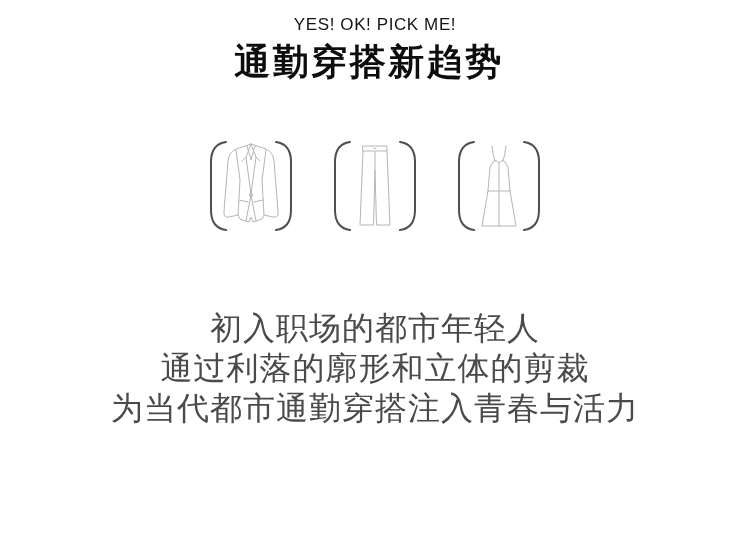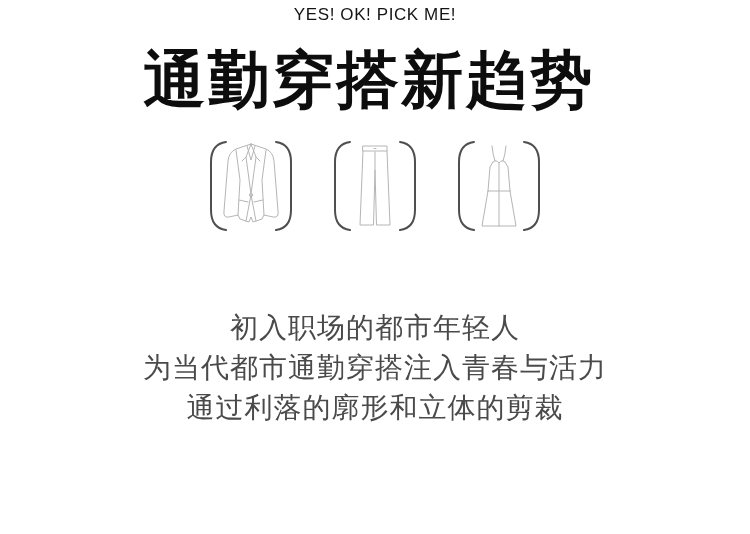--- a/index.html
+++ b/index.html
@@ -8,32 +8,32 @@
     position: relative;
     width: 750px;
     height: 534px;
     margin: 0 auto;
     background: #ffffff;
     overflow: hidden;
     font-family: "Liberation Sans", sans-serif;
   }
   .tagline {
     position: absolute;
-    top: 5px; left: 0; right: 0;
+    top: 15px; left: 0; right: 0;
     text-align: center;
     font-size: 17px;
     font-weight: 400;
     letter-spacing: 0.6px;
     color: #141414;
   }
   .title {
     position: absolute;
     top: 38px; left: 0; right: 12px;
     text-align: center;
-    font-size: 62px;
+    font-size: 36px;
     font-weight: 700;
     letter-spacing: 2.5px;
     color: #0d0d0d;
   }
   .icons-row {
     position: absolute;
     top: 138px; left: 0; right: 0;
     display: flex;
     justify-content: center;
     gap: 24px;
@@ -50,21 +50,21 @@
     fill: none;
     stroke: #b5b5b5;
     stroke-width: 1;
     stroke-linejoin: round;
     stroke-linecap: round;
   }
   .body-copy {
     position: absolute;
     top: 308px; left: 0; right: 0;
     text-align: center;
-    font-size: 28px;
+    font-size: 32px;
     font-weight: 400;
     line-height: 40px;
     letter-spacing: 1px;
     color: #4a4a4a;
     font-family: Liberation Serif, serif;
   }
   .body-line { white-space: nowrap; }
 </style>
 </head>
 <body>
@@ -126,17 +126,17 @@
           <path d="M39,53 L33,88 L67,88 L61,53"></path>
           <path d="M50,25 L50,88"></path>
         </g>
       </svg>
     </div>
 
   </div>
 
   <div class="body-copy">
     <div class="body-line">初入职场的都市年轻人</div>
+    <div class="body-line">通过利落的廓形和立体的剪裁</div>
     <div class="body-line">为当代都市通勤穿搭注入青春与活力</div>
-    <div class="body-line">通过利落的廓形和立体的剪裁</div>
   </div>
 
 </div>
 
 </body></html>

